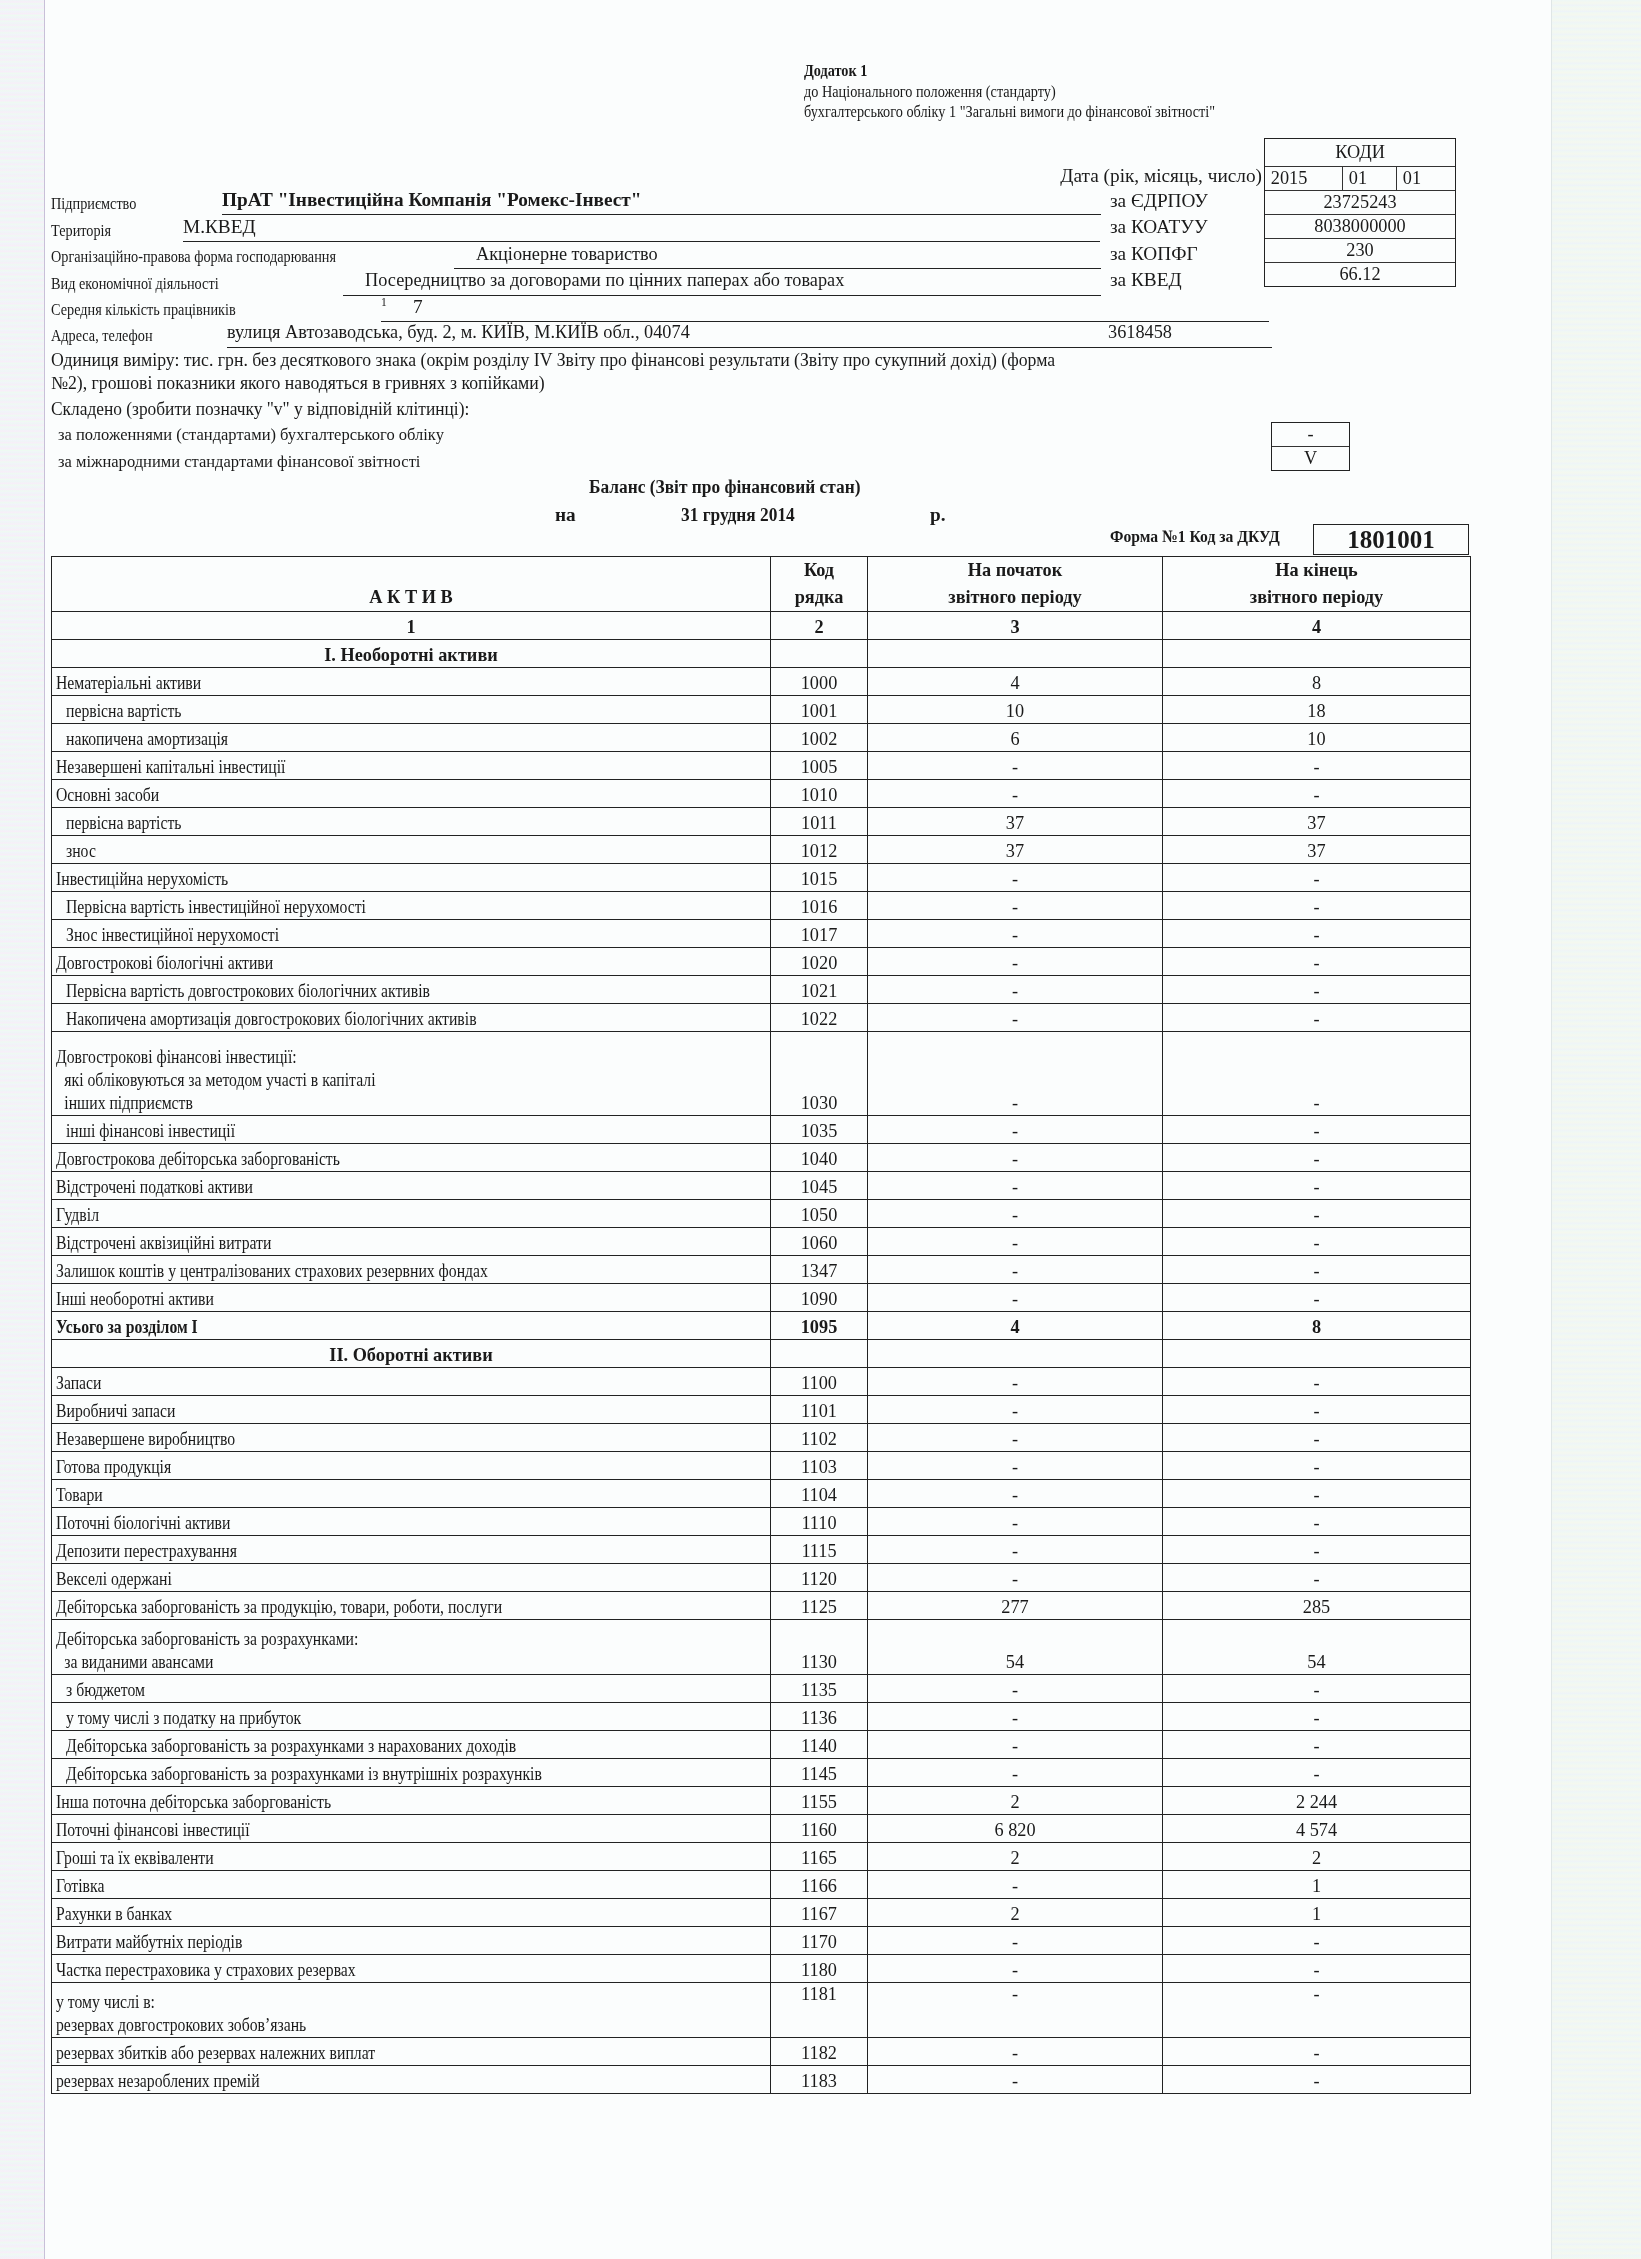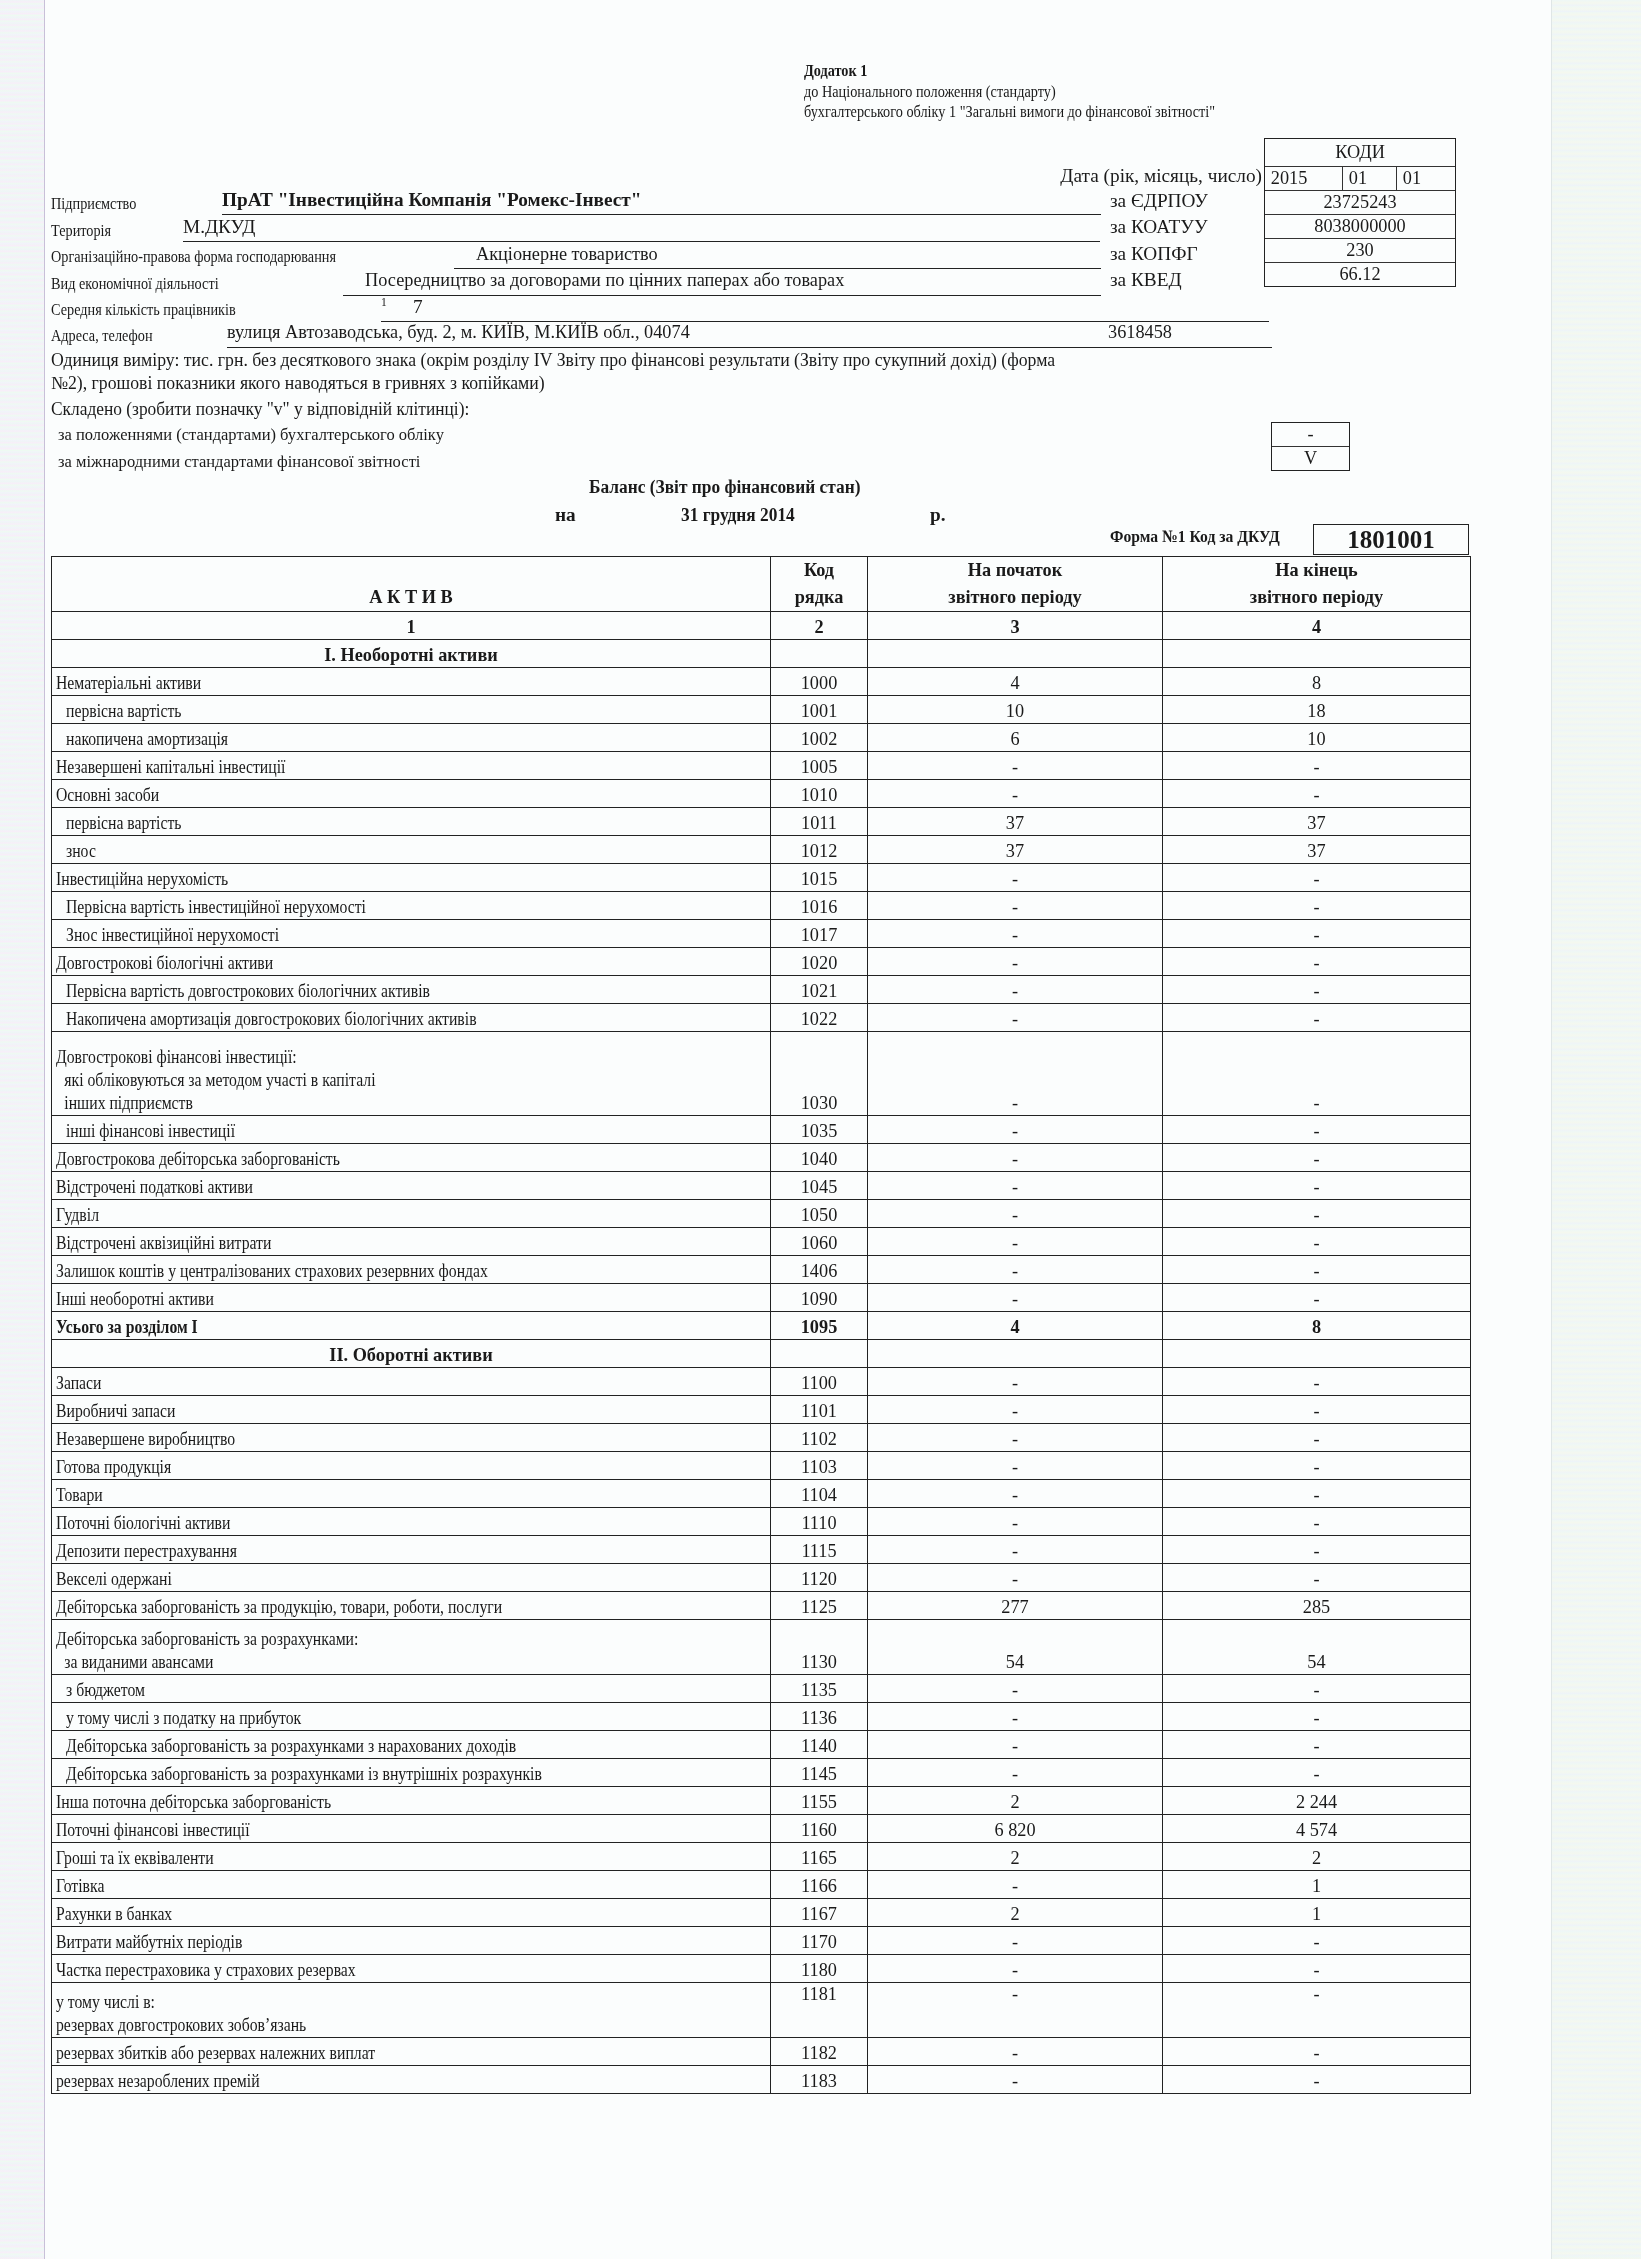--- a/index.html
+++ b/index.html
@@ -91,21 +91,21 @@
   <div class="row">8038000000</div>
   <div class="row">230</div>
   <div class="row">66.12</div>
 </div>
 
 <div class="abs t18" style="left:51px;top:193px;"><span class="cond">Підприємство</span></div>
 <div class="abs t20" style="left:222px;top:189px;font-weight:bold;">ПрАТ "Інвестиційна Компанія "Ромекс-Інвест"</div>
 <div class="hline" style="left:222px;top:214px;width:879px;"></div>
 
 <div class="abs t18" style="left:51px;top:220px;"><span class="cond">Територія</span></div>
-<div class="abs t20" style="left:183px;top:216px;">М.ДКУД</div>
+<div class="abs t20" style="left:183px;top:216px;">М.КВЕД</div>
 <div class="hline" style="left:183px;top:241px;width:917px;"></div>
 
 <div class="abs t18" style="left:51px;top:246px;"><span class="cond">Організаційно-правова форма господарювання</span></div>
 <div class="abs t19" style="left:476px;top:244px;">Акціонерне товариство</div>
 <div class="hline" style="left:454px;top:268px;width:647px;"></div>
 
 <div class="abs t18" style="left:51px;top:273px;"><span class="cond">Вид економічної діяльності</span></div>
 <div class="abs t19" style="left:365px;top:270px;">Посередництво за договорами по цінних паперах або товарах</div>
 <div class="hline" style="left:343px;top:295px;width:758px;"></div>
 
@@ -285,21 +285,21 @@
         <td class="num">-</td>
       </tr>
       <tr>
         <td class="lbl"><span class="cond">Відстрочені аквізиційні витрати</span></td>
         <td class="num">1060</td>
         <td class="num">-</td>
         <td class="num">-</td>
       </tr>
       <tr>
         <td class="lbl"><span class="cond">Залишок коштів у централізованих страхових резервних фондах</span></td>
-        <td class="num">1406</td>
+        <td class="num">1347</td>
         <td class="num">-</td>
         <td class="num">-</td>
       </tr>
       <tr>
         <td class="lbl"><span class="cond">Інші необоротні активи</span></td>
         <td class="num">1090</td>
         <td class="num">-</td>
         <td class="num">-</td>
       </tr>
     <tr class="total">

